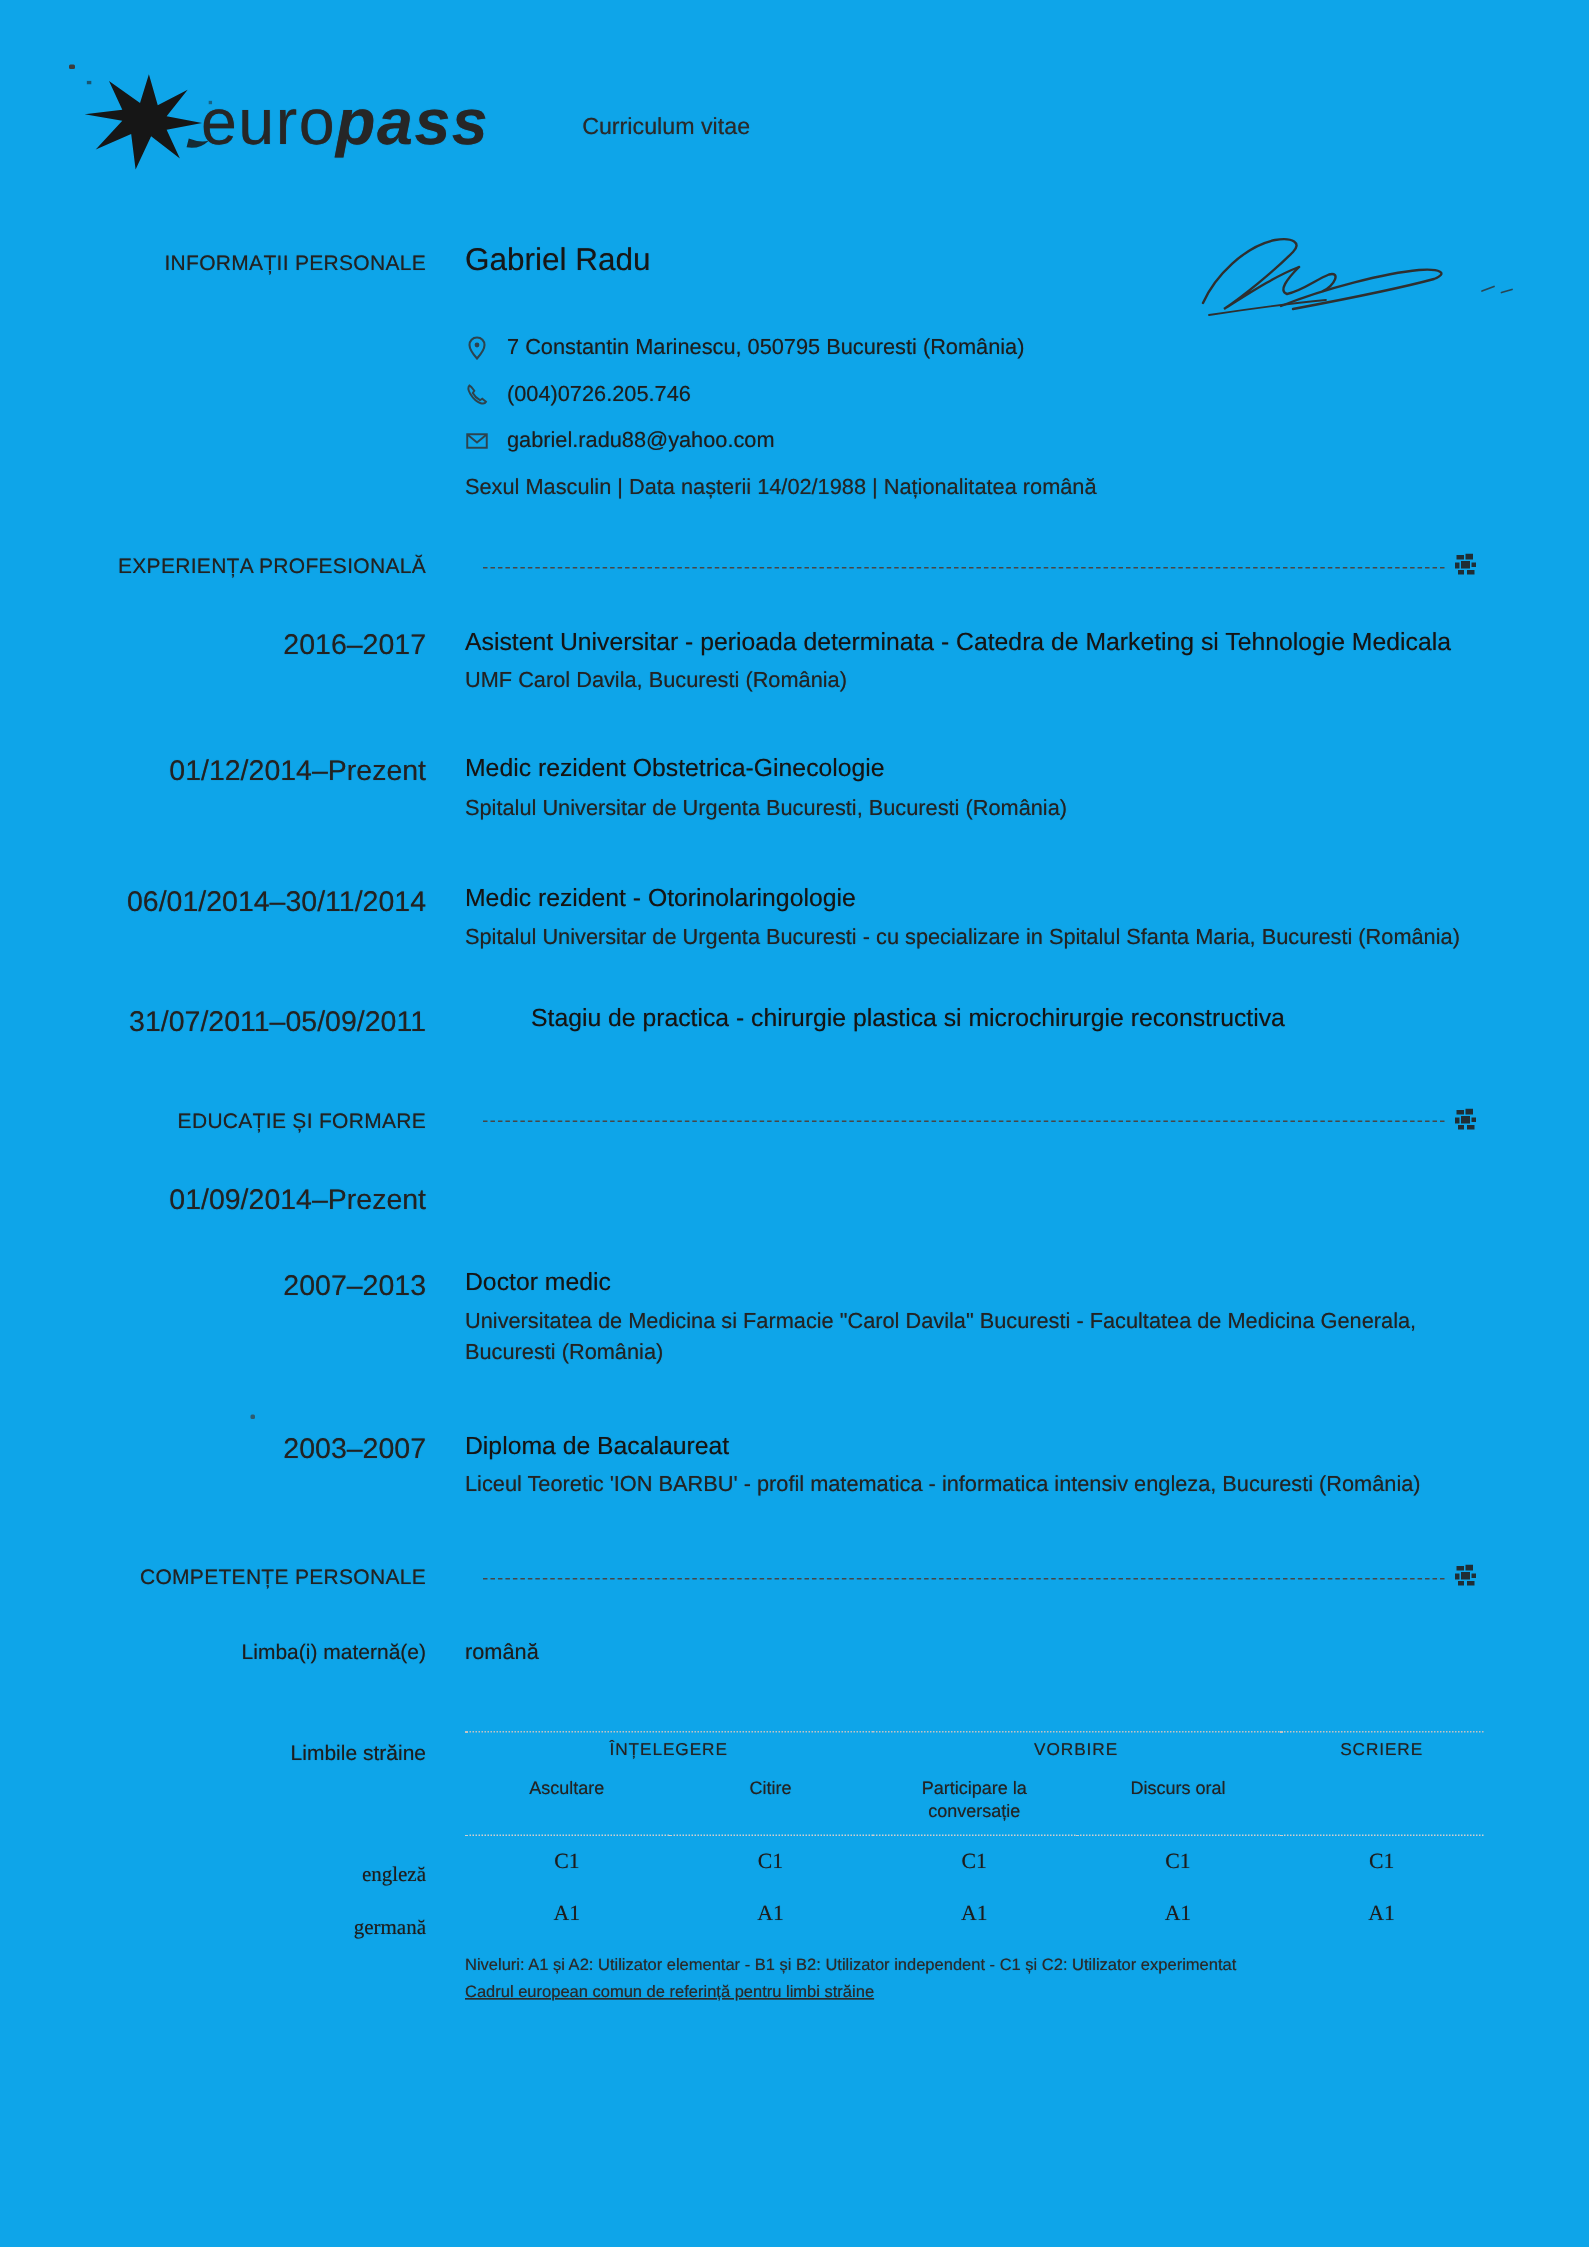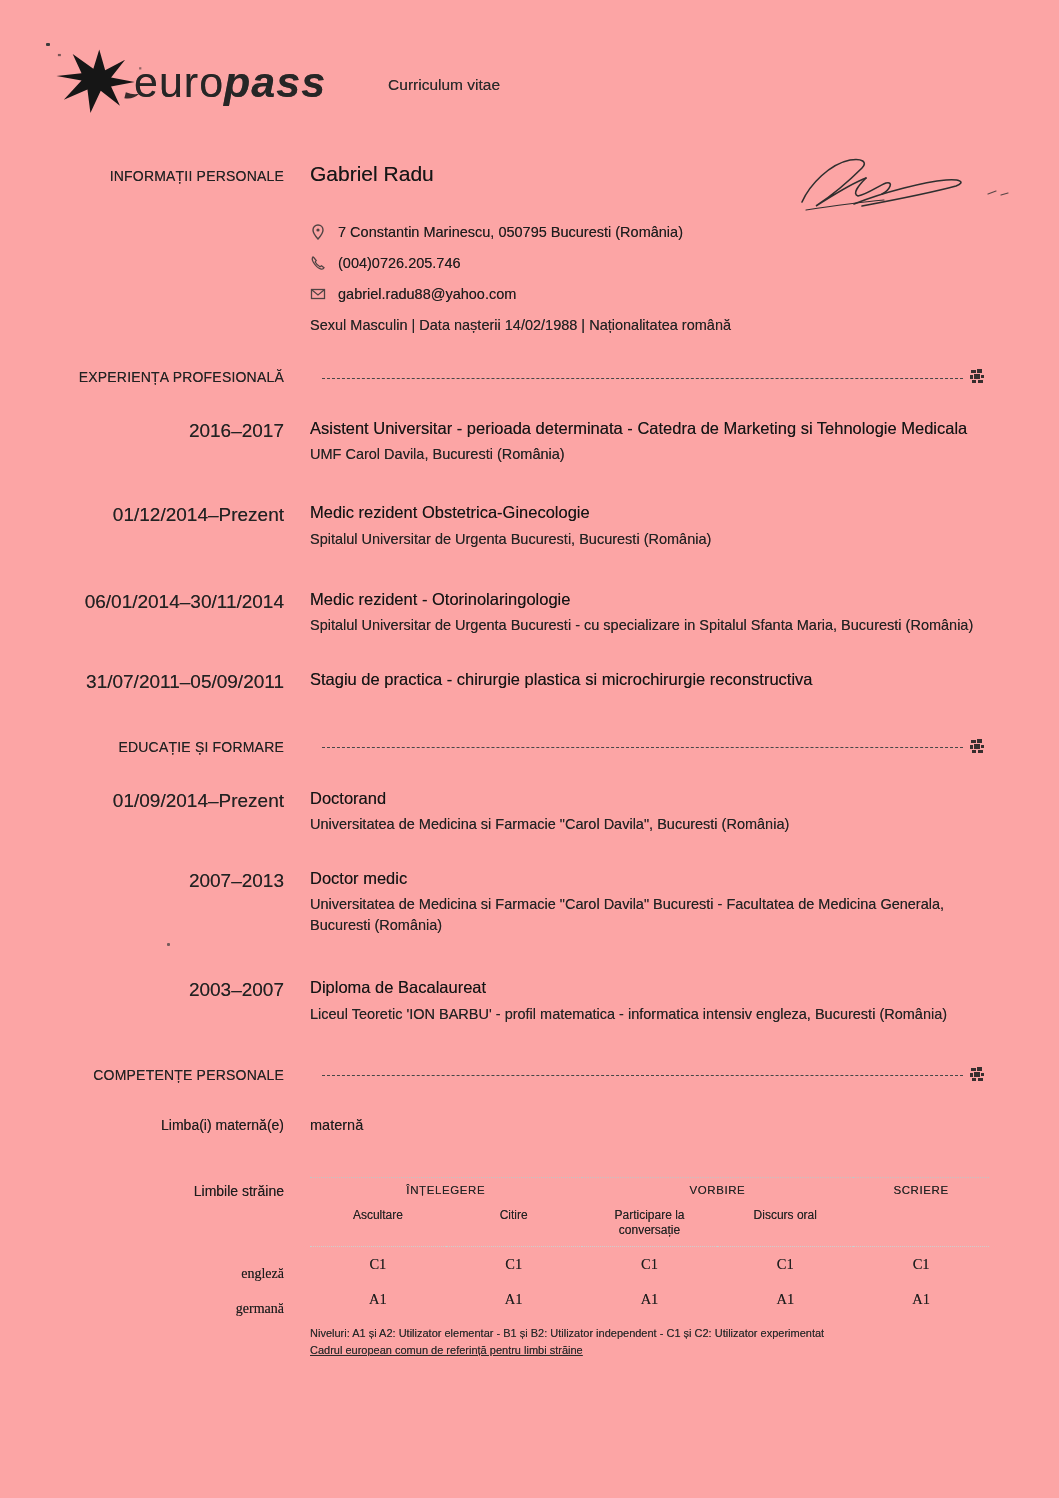--- a/index.html
+++ b/index.html
@@ -1,17 +1,17 @@
 <!DOCTYPE html>
 <html><head>
 <meta charset="utf-8">
 <style>
   html,body{margin:0;padding:0;background:#d8d8d8;}
   .page{
-    width:1059px;height:1498px;position:relative;background:#fca5a5;
+    width:1059px;height:1498px;position:relative;background:#0ea5e9;
     margin:0 auto;overflow:hidden;
     font-family:"Liberation Sans","DejaVu Sans",sans-serif;
     color:#1d1d1d;
     text-shadow:0 0 .5px rgba(35,35,35,.6);
   }
   
   .header{display:flex;align-items:center;padding:46px 0 0 52px;height:72px;}
   .logo-star{width:96px;height:78px;flex:0 0 auto;}
   .logo-text{font-size:43px;letter-spacing:1px;color:#262626;margin-left:-14px;line-height:1;}
   .logo-text .euro{font-weight:400;}
@@ -153,21 +153,21 @@
       <div class="entry-org">Spitalul Universitar de Urgenta Bucuresti, Bucuresti (România)</div>
     </div>
   </div>
   <div class="row entry" style="margin-top:38px;">
     <div class="left">06/01/2014–30/11/2014</div>
     <div class="main">
       <div class="entry-title">Medic rezident - Otorinolaringologie</div>
       <div class="entry-org">Spitalul Universitar de Urgenta Bucuresti - cu specializare in Spitalul Sfanta Maria, Bucuresti (România)</div>
     </div>
   </div>
-  <div class="row entry" style="">
+  <div class="row entry" style="gap:44px;">
     <div class="left">31/07/2011–05/09/2011</div>
     <div class="main">
       <div class="entry-title">Stagiu de practica - chirurgie plastica si microchirurgie reconstructiva</div>
     </div>
   </div>
 
   <div class="row section-head" style="margin-top:46px;">
     <div class="left section-label">EDUCAȚIE ȘI FORMARE</div>
     <div class="main" style="display:flex;align-items:center;">
       <div class="rule"></div>
@@ -178,24 +178,20 @@
           <rect x="5" y="5" width="6" height="5" fill="#222"></rect>
         <rect x="12" y="6" width="3" height="3" fill="#222"></rect>
           <rect x="3" y="11" width="4" height="3" fill="#222"></rect>
         <rect x="9" y="11" width="5" height="3" fill="#222"></rect>
       </svg>
     </div>
   </div>
 
   <div class="row entry">
     <div class="left">01/09/2014–Prezent</div>
-    <div class="main">
-      <div class="entry-title">Doctorand</div>
-      <div class="entry-org">Universitatea de Medicina si Farmacie "Carol Davila", Bucuresti (România)</div>
-    </div>
   </div>
   <div class="row entry" style="">
     <div class="left">2007–2013</div>
     <div class="main">
       <div class="entry-title">Doctor medic</div>
       <div class="entry-org">Universitatea de Medicina si Farmacie "Carol Davila" Bucuresti - Facultatea de Medicina Generala, Bucuresti (România)</div>
     </div>
   </div>
   <div class="row entry" style="margin-top:40px;">
     <div class="left">2003–2007</div>
@@ -216,21 +212,21 @@
           <rect x="5" y="5" width="6" height="5" fill="#222"></rect>
         <rect x="12" y="6" width="3" height="3" fill="#222"></rect>
           <rect x="3" y="11" width="4" height="3" fill="#222"></rect>
         <rect x="9" y="11" width="5" height="3" fill="#222"></rect>
       </svg>
     </div>
   </div>
 
   <div class="row mother-row">
     <div class="left lang-label">Limba(i) maternă(e)</div>
-    <div class="main mother-value">maternă</div>
+    <div class="main mother-value">română</div>
   </div>
 
   <div class="lang-table-wrap">
     <div class="row">
       <div class="left lang-label" style="padding-top:6px;">Limbile străine</div>
       <div class="main lt-grid">
         <div class="lt-group lt-span2">ÎNȚELEGERE</div>
         <div class="lt-group lt-span2">VORBIRE</div>
         <div class="lt-group">SCRIERE</div>
       </div>

